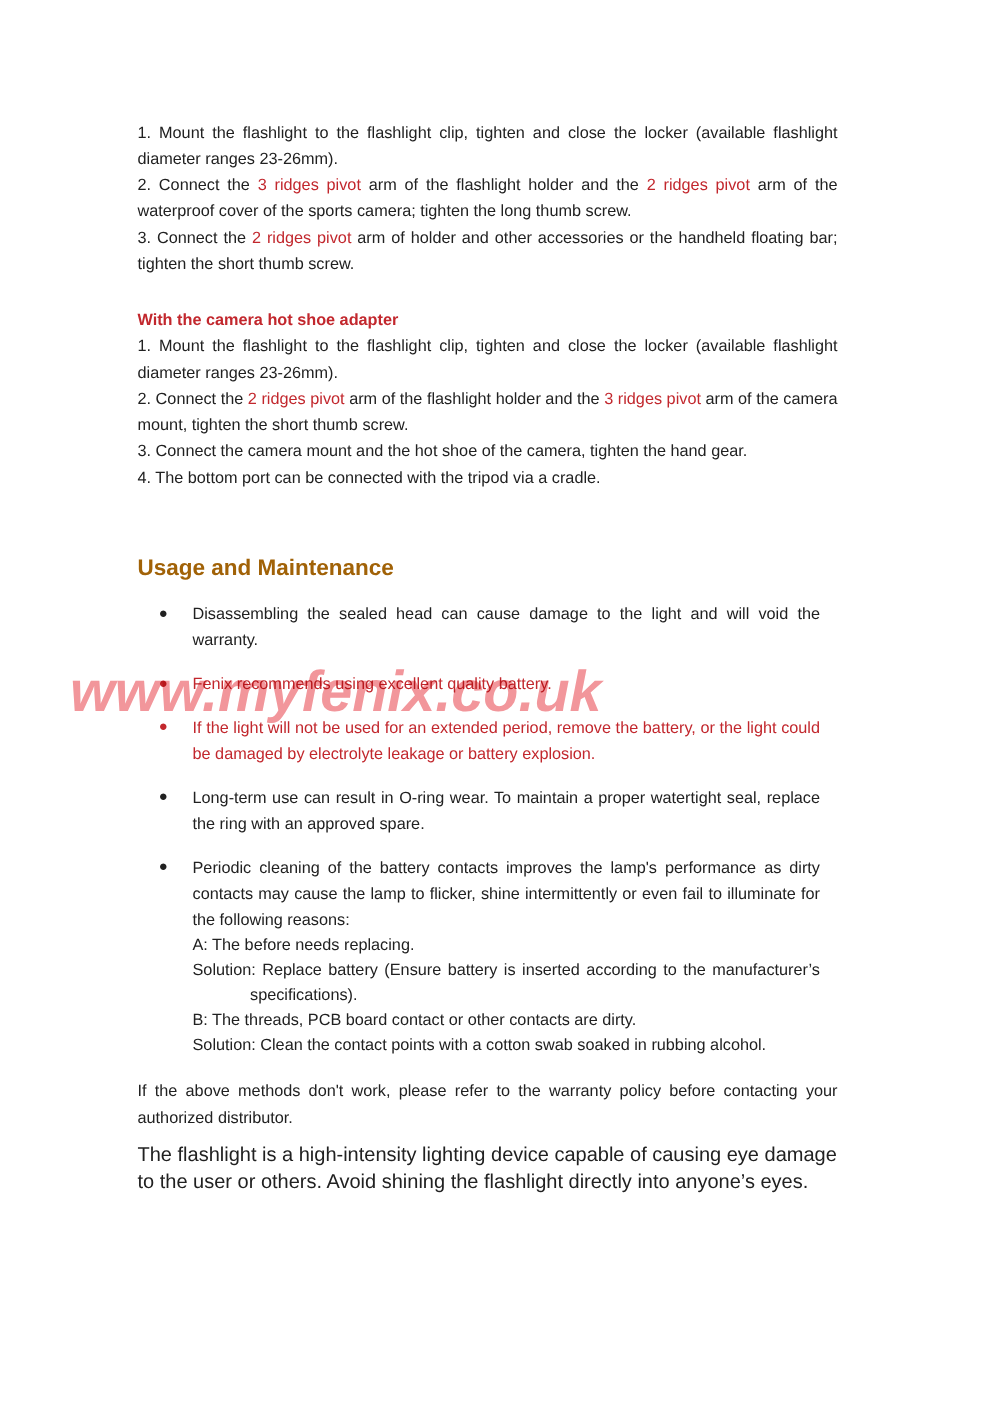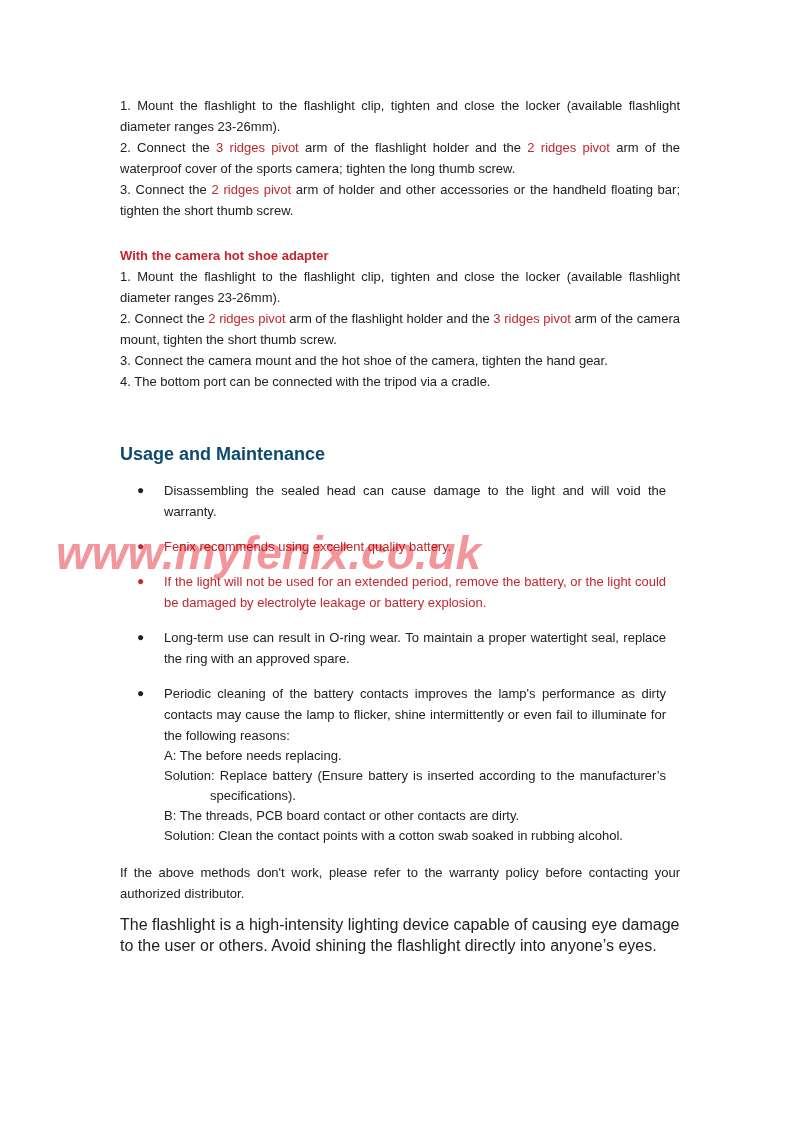--- a/index.html
+++ b/index.html
@@ -12,21 +12,21 @@
     position:relative;
     width:800px;
     height:1132px;
     background:#ffffff;
     overflow:hidden;
     font-family:"Liberation Sans","DejaVu Sans",sans-serif;
     color:var(--body);
   }
   .content{
     position:absolute;
-    left:120px;
+    left:110px;
     top:0;
     width:560px;
   }
   .body-p{
     margin:0;
     font-size:13px;
     line-height:21px;
     text-align:justify;
   }
   .first-section{padding-top:95px;}
@@ -37,21 +37,21 @@
     line-height:21px;
     font-weight:bold;
     color:var(--red);
   }
   .red{color:var(--red);}
   h2{
     margin:0;
     font-size:18px;
     line-height:23px;
     font-weight:bold;
-    color:#0c4a6e;
+    color:#a16207;
   }
   .usage-heading{margin-top:51px;}
   .bullets{
     margin:13px 0 0 0;
     padding:0;
     list-style:none;
   }
   .bullet{
     position:relative;
     padding-left:30px;

